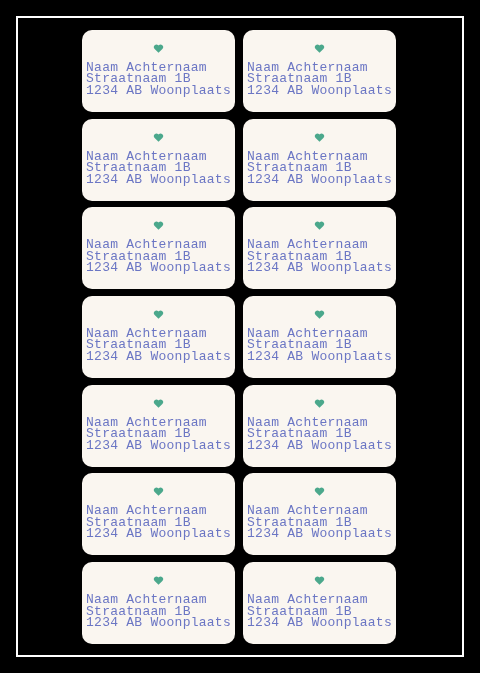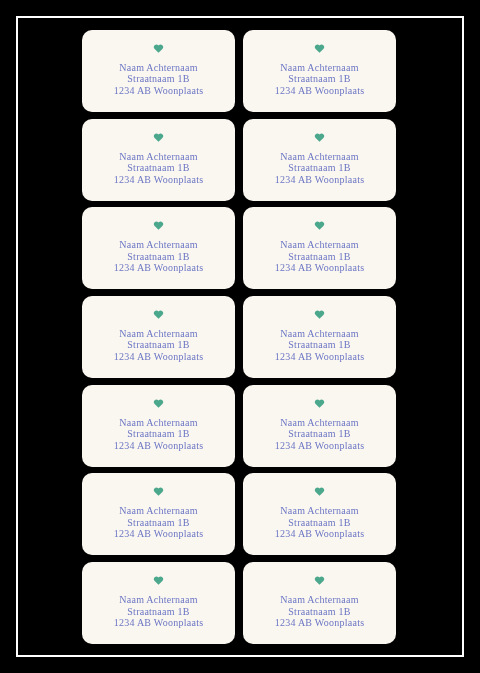--- a/index.html
+++ b/index.html
@@ -65,26 +65,25 @@
   .heart-icon {
     display: block;
     width: 11px;
     height: 11px;
     line-height: 0;
     margin-bottom: 8px;
   }
   .heart-icon svg { display: block; width: 11px; height: 11px; }
 
   .label-lines {
-    text-align: center;
     color: #6b76c4;
-    font-size: 10px;
+    font-size: 13px;
     line-height: 11.4px;
     letter-spacing: 0.25px;
-    font-family: Liberation Serif, serif;
+    font-family: Liberation Mono, monospace;
     white-space: nowrap;
   }
   .label-lines .line { display: block; }
 </style>
 </head>
 <body>
 
 <div id="page">
 
   <div id="sheet-frame"></div>

